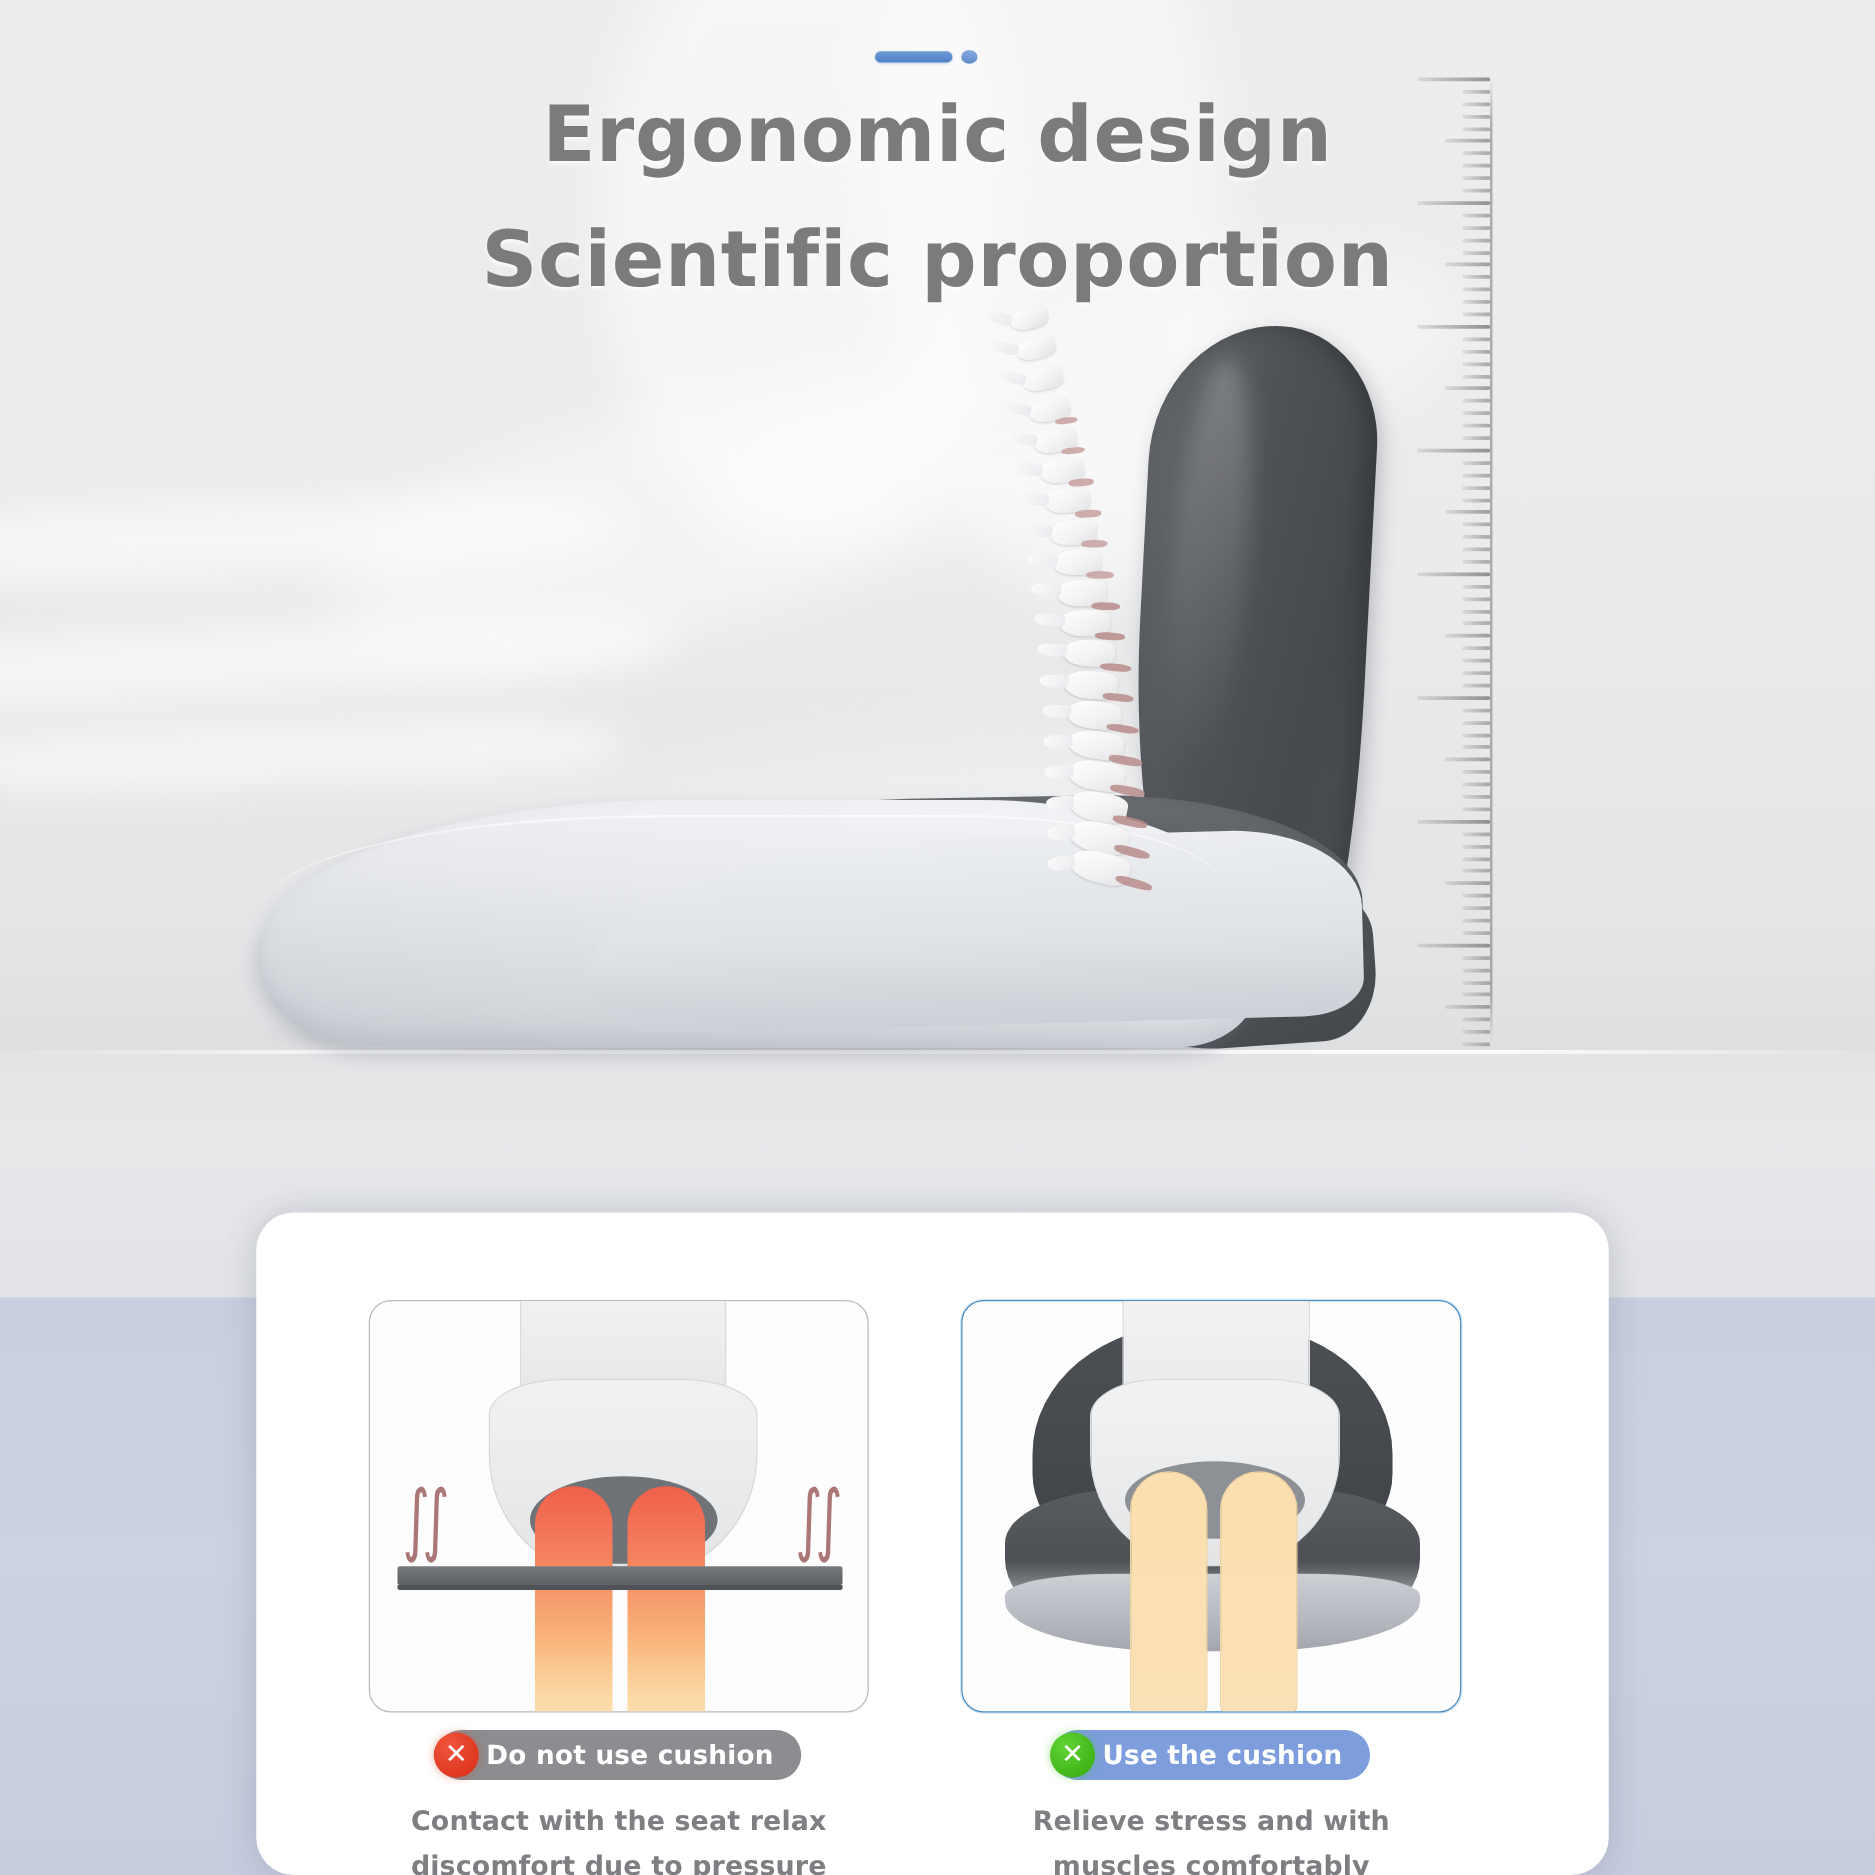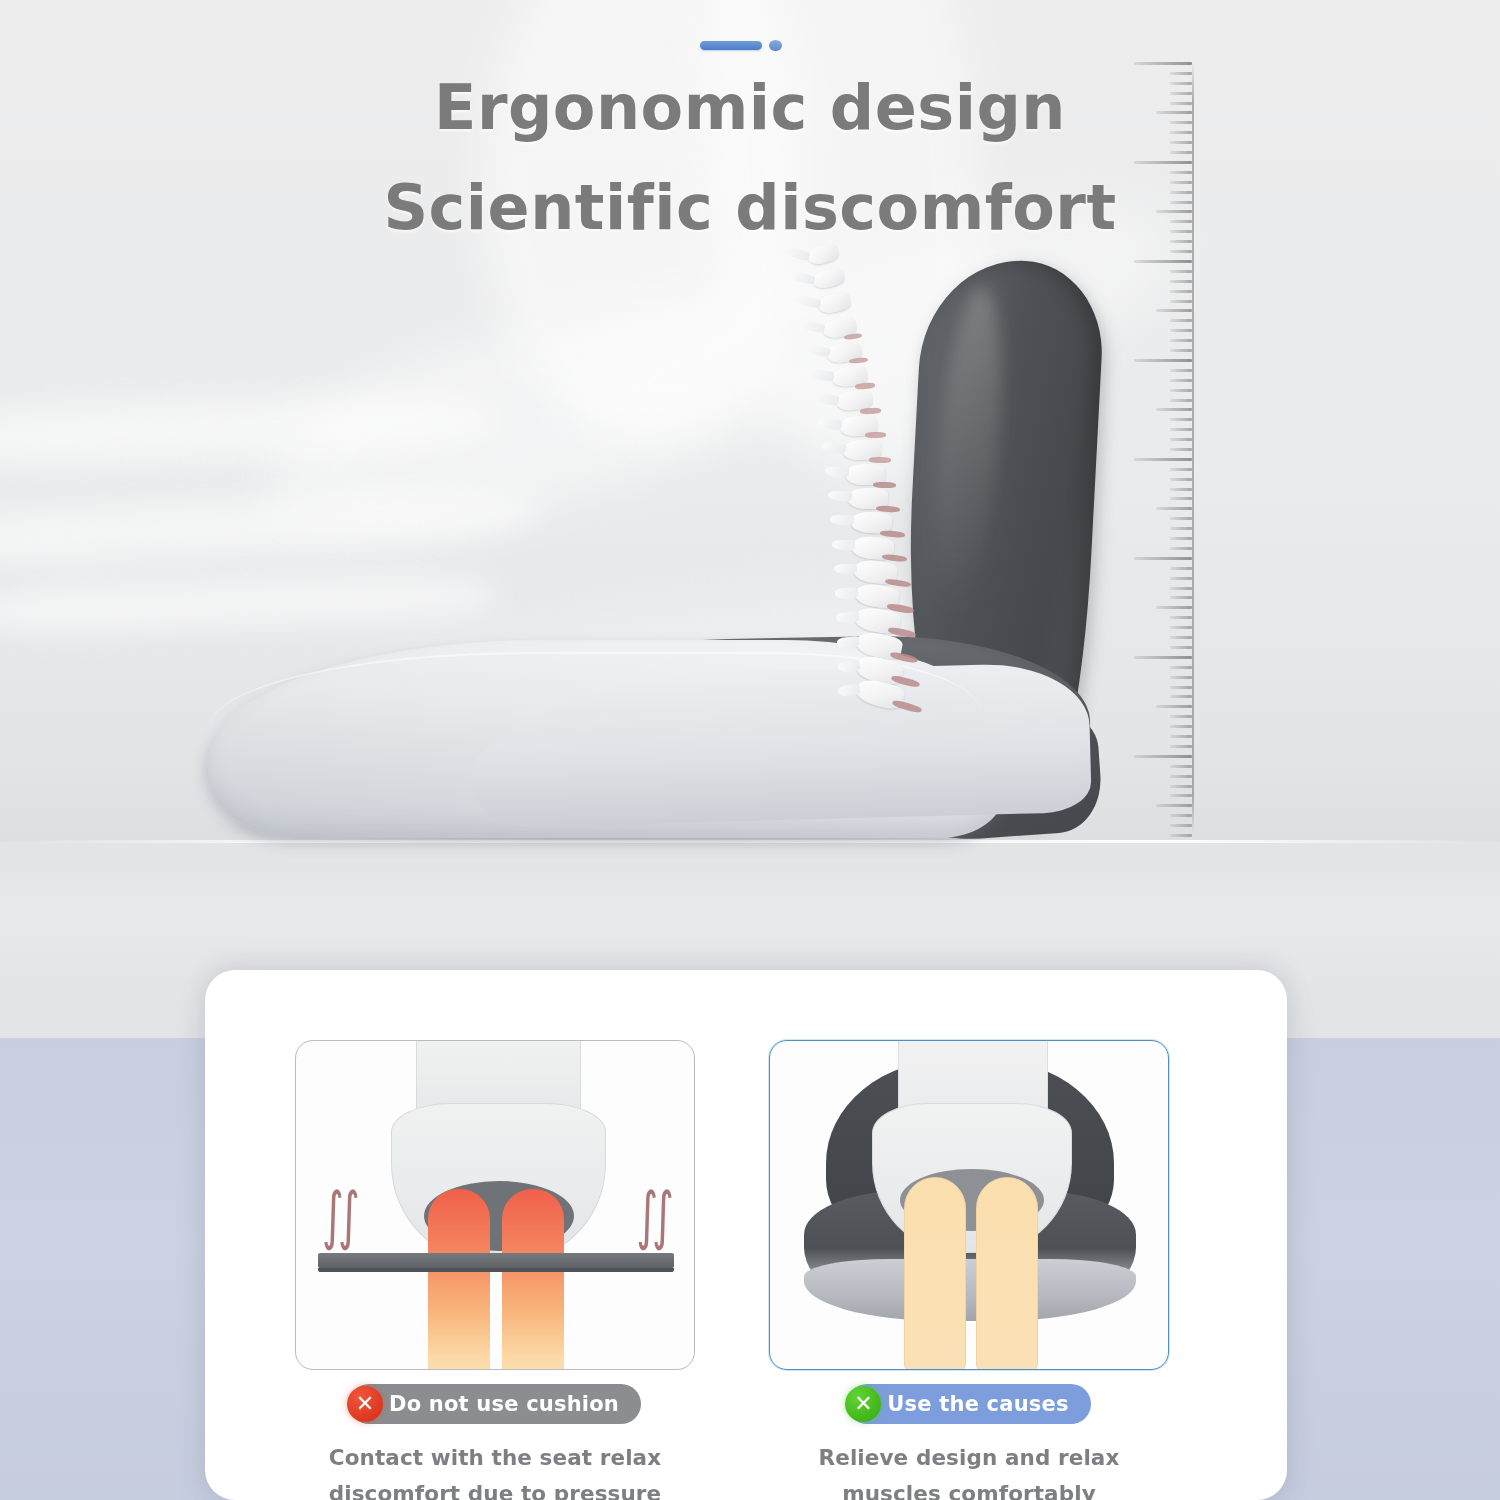--- a/index.html
+++ b/index.html
@@ -260,21 +260,21 @@
 
   <div class="floor-line"></div>
 
   <div class="decor">
     <div class="bar"></div>
     <div class="dot"></div>
   </div>
 
   <div class="headline">
     <div class="h-line h1">Ergonomic design</div>
-    <div class="h-line h2">Scientific discomfort</div>
+    <div class="h-line h2">Scientific proportion</div>
   </div>
 
   <div class="ruler" id="ruler">
     <div class="spine"></div>
   <div class="tick t-major" style="top: 0px;"></div>
       <div class="tick t-minor" style="top: 9.89744px;"></div>
       <div class="tick t-minor" style="top: 19.7949px;"></div>
       <div class="tick t-minor" style="top: 29.6923px;"></div>
       <div class="tick t-minor" style="top: 39.5897px;"></div>
       <div class="tick t-mid" style="top: 49.4872px;"></div>
@@ -452,23 +452,23 @@
           <div class="cush-base"></div>
           <div class="cush-lip"></div>
           <div class="torso torso-up"></div>
           <div class="torso hips"></div>
           <div class="torso seat-hole"></div>
           <div class="skin-leg leg-l"></div>
           <div class="skin-leg leg-r"></div>
         </div>
         <div class="badge good-b">
           <div class="mark green">✕</div>
-          <div class="btxt">Use the causes</div>
+          <div class="btxt">Use the cushion</div>
         </div>
         <div class="caption">
-          <div>Relieve design and relax</div>
+          <div>Relieve stress and with</div>
           <div>muscles comfortably</div>
         </div>
       </div>
 
     </div>
   </div>
 </div>
 
 </body></html>

